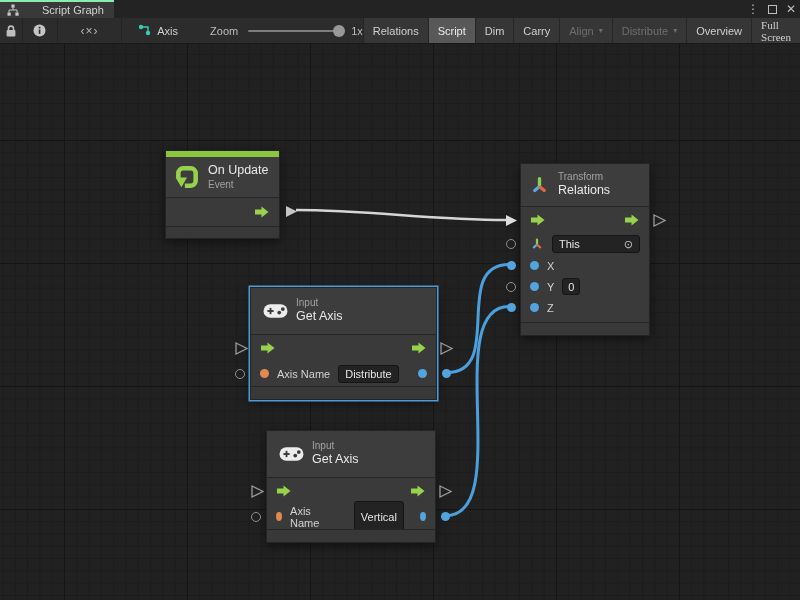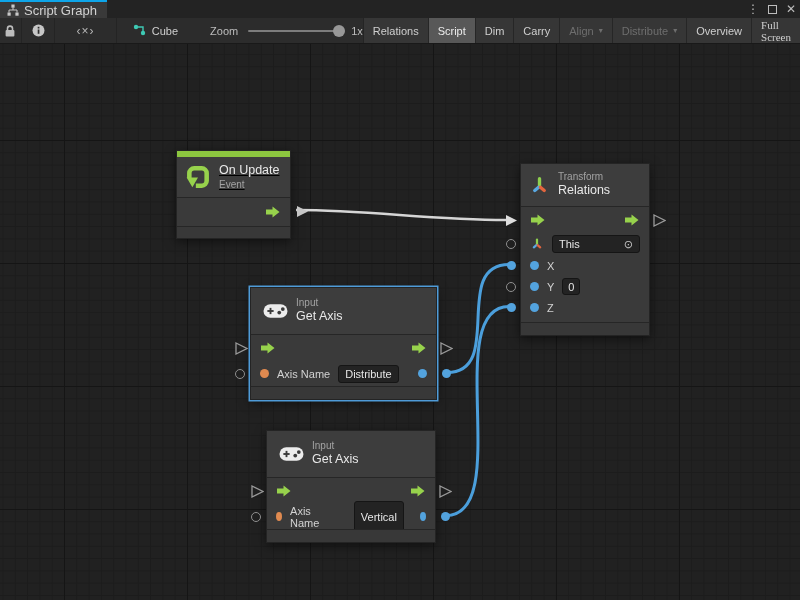--- a/index.html
+++ b/index.html
@@ -4,21 +4,21 @@
 <style>
   * { margin:0; padding:0; box-sizing:border-box; }
   html,body { width:800px; height:600px; overflow:hidden; background:#1d1d1d;
     font-family:"Liberation Sans", sans-serif; -webkit-font-smoothing:antialiased; }
 
   .window { position:relative; width:800px; height:600px; background:#212121; }
 
   
   .tabbar { position:absolute; left:0; top:0; width:800px; height:18px; background:#232323; }
   .tab { position:absolute; left:0; top:0; height:18px; padding:0 10px 0 7px; background:#393939;
-    border-top:2px solid #0ea5e9; display:flex; align-items:center; gap:5px; color:#d2d2d2; font-size:13px; }
+    border-top:2px solid #86efac; display:flex; align-items:center; gap:23px; color:#d2d2d2; font-size:11px; }
   .win-controls { position:absolute; right:4px; top:0; height:18px; display:flex; align-items:center; gap:9px; color:#bdbdbd; }
   .win-controls .glyph { font-size:12px; line-height:18px; cursor:default; }
   .maxbox { width:9px; height:9px; border:1.5px solid #bdbdbd; display:inline-block; }
 
   
   .toolbar { position:absolute; left:0; top:18px; width:800px; height:26px; background:#2c2c2c;
     border-bottom:1px solid #191919; display:flex; align-items:stretch; color:#c9c9c9; font-size:11px; }
   .tbtn { display:flex; align-items:center; justify-content:center; border-right:1px solid #242424; }
   .icon-cell { width:24px; }
   .icon-cell2 { width:37px; }
@@ -112,21 +112,21 @@
     <div class="tbtn icon-cell3">
       <span>‹×›</span>
     </div>
 
     <div class="graphref">
       <svg width="13" height="13" viewBox="0 0 13 13">
         <path d="M3 3 L10 3 L10 9" stroke="#3EC9B4" stroke-width="1.4" fill="none"></path>
         <circle cx="3" cy="3" r="2.2" fill="#3EC9B4"></circle>
         <circle cx="10" cy="9" r="2.2" fill="#3EC9B4"></circle>
       </svg>
-      <span>Cube</span>
+      <span>Axis</span>
     </div>
 
     <div class="zoomgrp">
       <span class="zoom-label">Zoom</span>
       <div class="zoom-track">
         <div class="zoom-handle"></div>
       </div>
       <span class="zoom-val">1x</span>
     </div>
 
@@ -163,21 +163,21 @@
   </div>
 
   <div class="graph"></div>
 
   <svg class="wires">
     <path d="M296,210 C370,210 430,220 506,220" stroke="#D6D6D6" stroke-width="2.6" fill="none"></path>
     <path d="M447,372.5 C505,372.5 451,264.5 509,264.5" stroke="#4B9FDC" stroke-width="3" fill="none" stroke-linecap="round"></path>
     <path d="M446,515.5 C514,515.5 441,306.5 509,306.5" stroke="#4B9FDC" stroke-width="3" fill="none" stroke-linecap="round"></path>
   </svg>
 
-  <div class="node" style="left:176px; top:150px; width:115px;text-decoration:underline;">
+  <div class="node" style="left:165px; top:150px; width:115px;">
     <div class="strip"></div>
     <div class="nhead" style="height:40px;">
       <svg width="26" height="26" viewBox="0 0 24 24">
         <rect x="4" y="4" width="16" height="16" rx="4.5" fill="none" stroke="#97D24C" stroke-width="4.2"></rect>
         <rect x="0" y="13" width="10" height="11" fill="#3d3d3d"></rect>
         <path d="M1.5 12.5 L12 12.5 L6.8 21.5 Z" fill="#97D24C"></path>
       </svg>
       <div class="ntitles">
         <span class="t-main">On Update</span>
         <span class="t-sub">Event</span>

